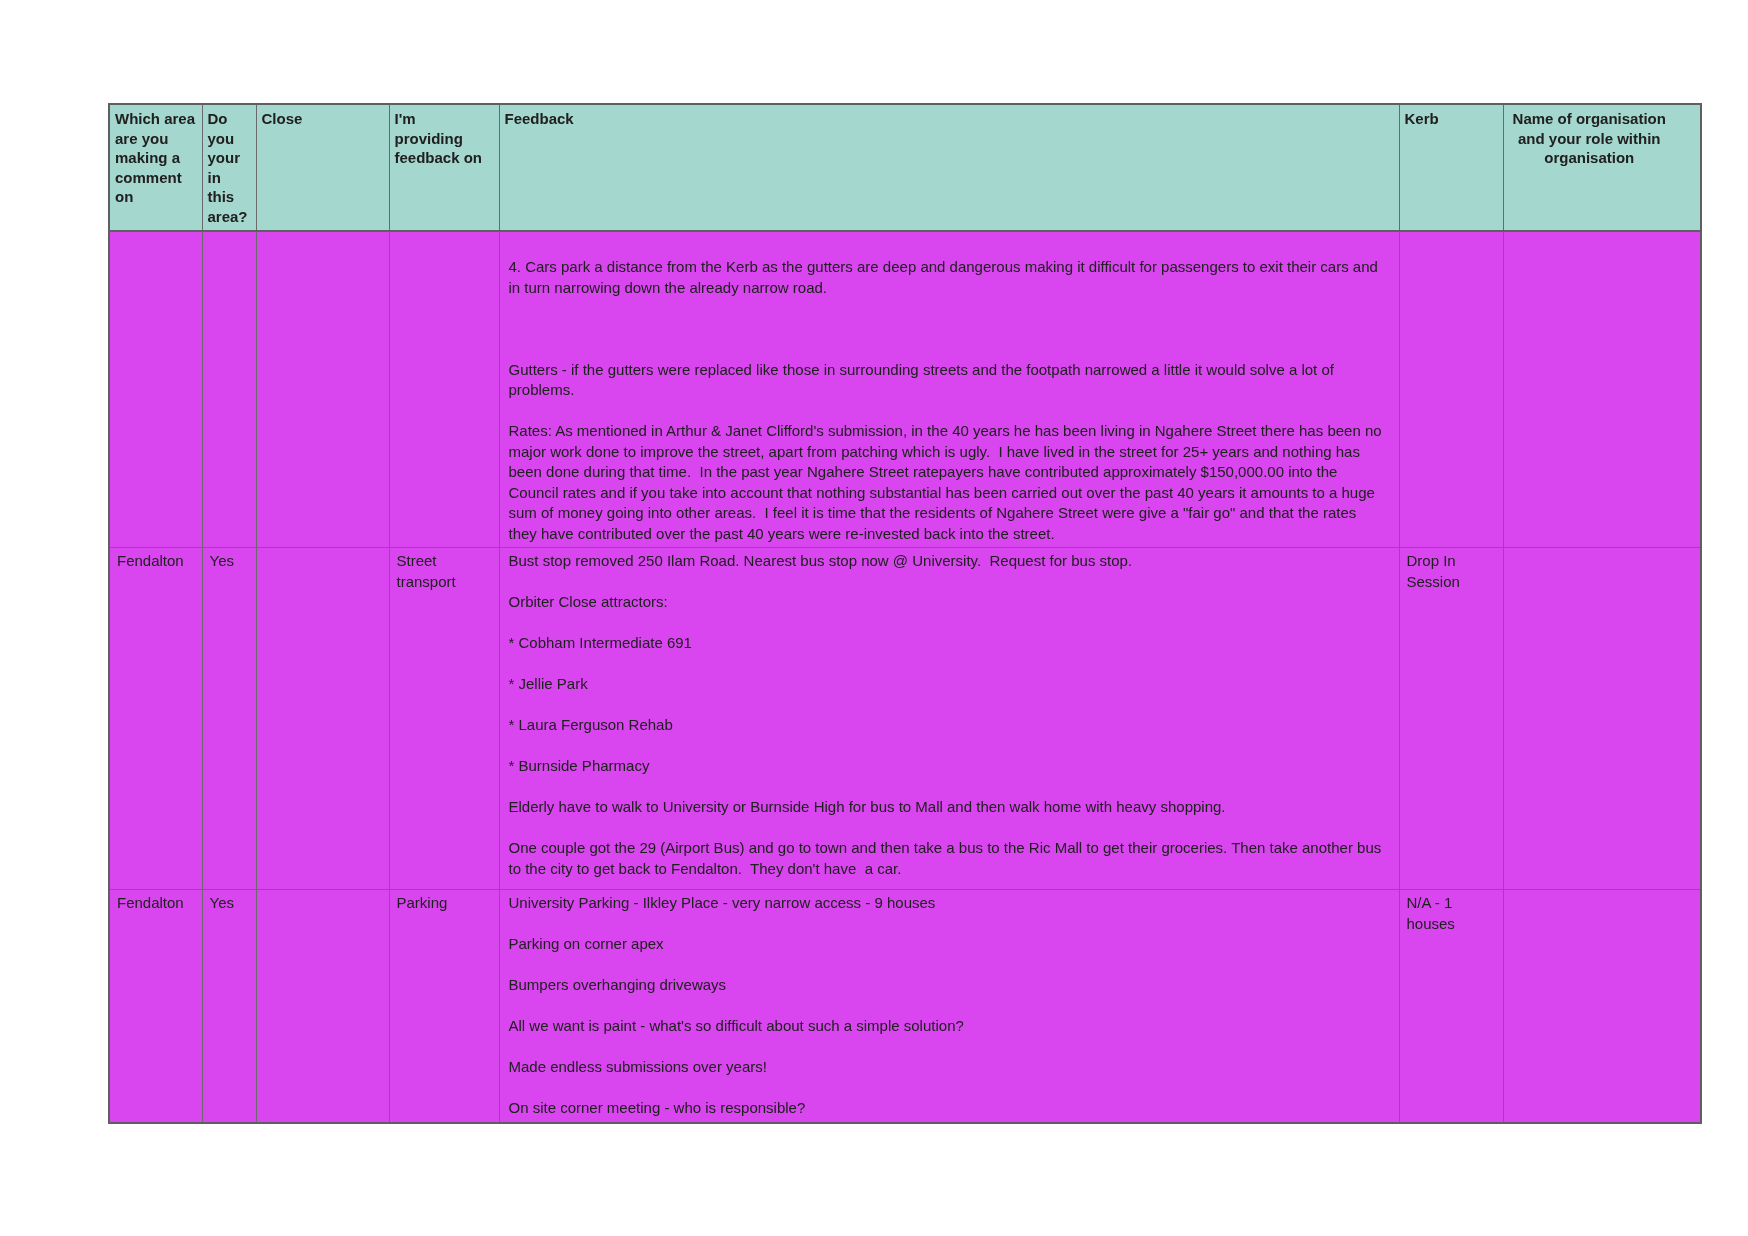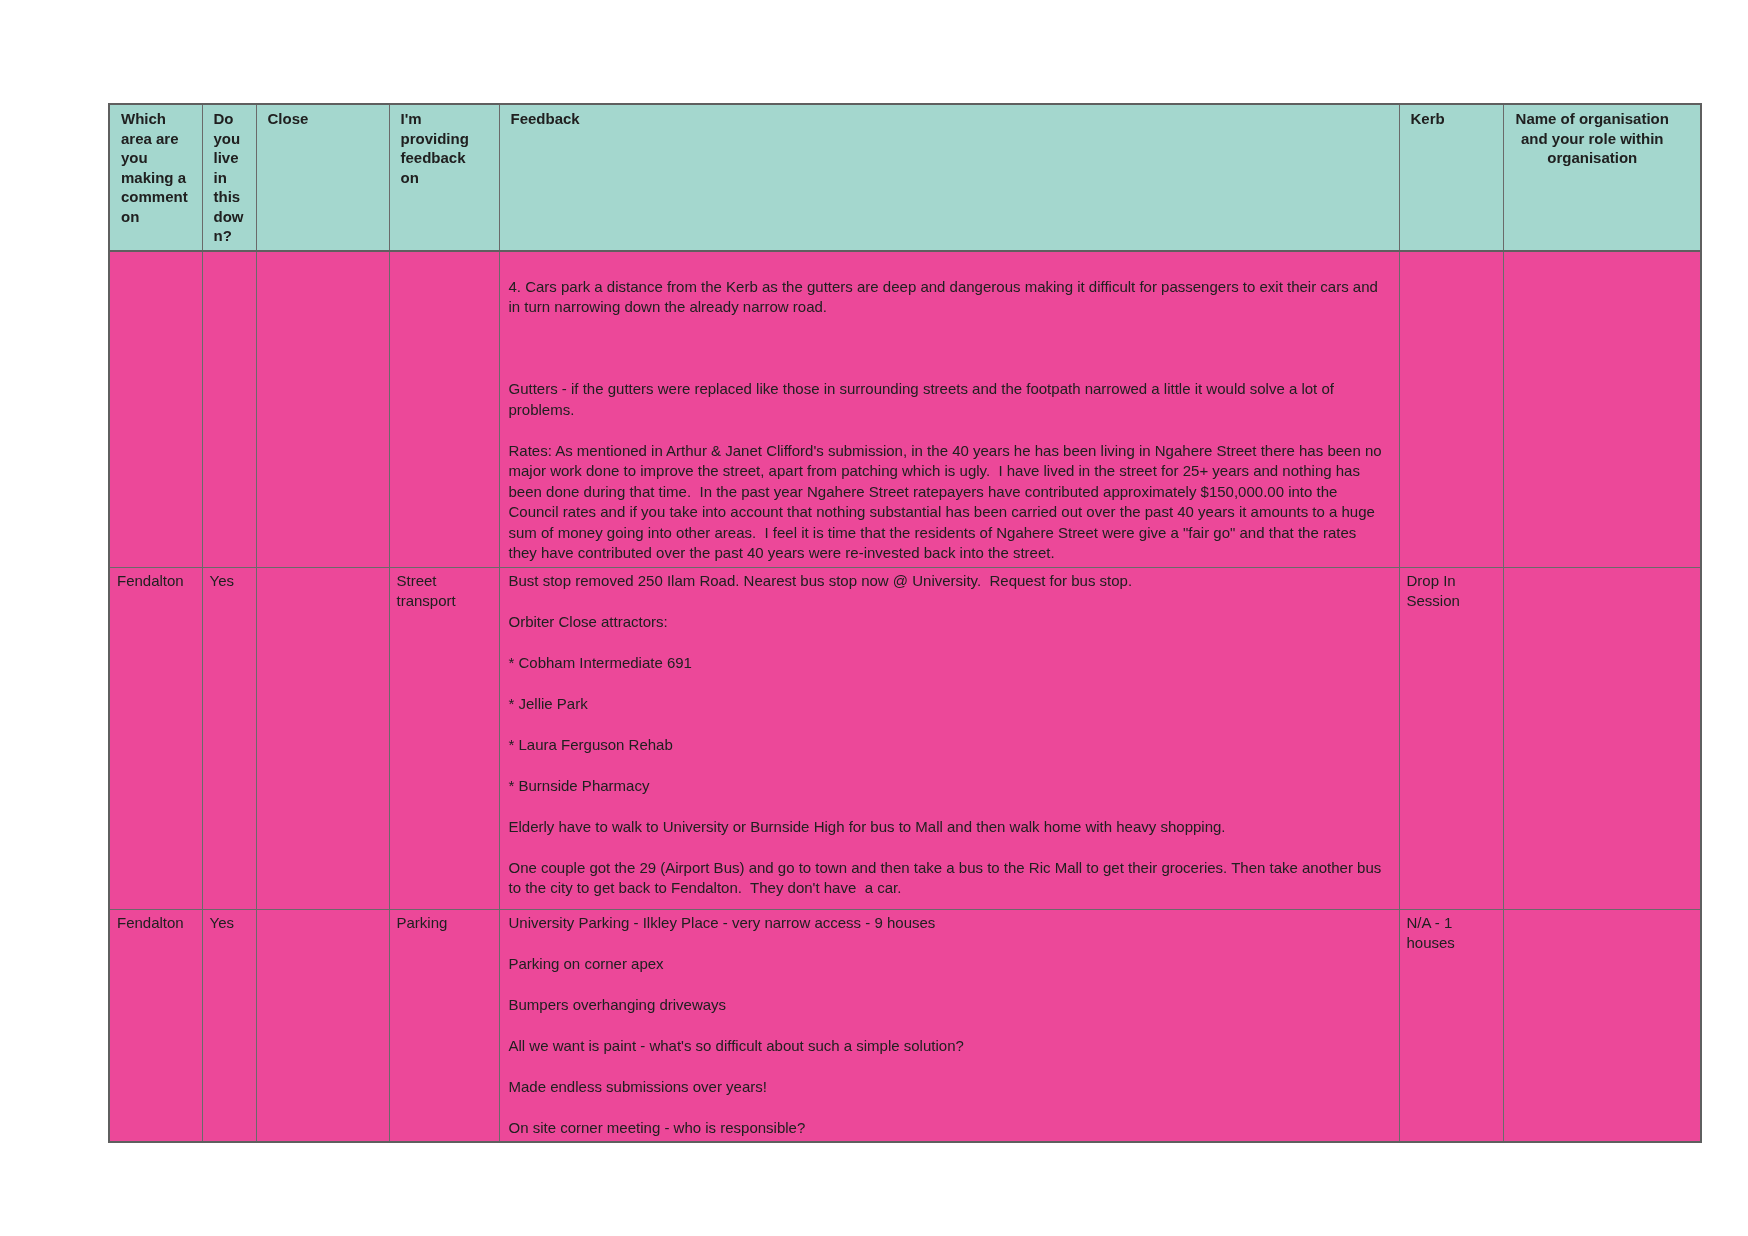--- a/index.html
+++ b/index.html
@@ -28,29 +28,29 @@
     vertical-align: top;
     overflow: hidden;
     word-wrap: break-word;
   }
   th {
     background: #a4d7ce;
     text-align: left;
     font-weight: bold;
     font-size: 15px;
     line-height: 19.5px;
-    padding: 4px 11px;
+    padding: 4px 5px;
     border-bottom: 2px solid #5f5f5f;
   }
   td {
     font-size: 15px;
     line-height: 20.5px;
     padding: 3px 8px 3px 7px;
     white-space: pre-wrap;
-    background: #ec4899;
+    background: #d946ef;
   }
   th.h-topic { padding-right: 15px; }
   th.h-org   { padding-right: 30px; text-align: center; }
   td.c-feedback { padding-left: 9px; padding-right: 12px; }
   td.c-name  { padding-right: 14px; margin-left: 22px; }
   tr.row-header { height: 125px; }
   tr.row-0 { height: 315px; }
   tr.row-0 td.c-feedback { padding-top: 25px; }
   tr.row-1 { height: 342px; }
   tr.row-2 { height: 232px; }
@@ -64,21 +64,21 @@
     <col style="width:54px">
     <col style="width:133px">
     <col style="width:110px">
     <col style="width:900px">
     <col style="width:104px">
     <col style="width:198px">
   </colgroup>
   <thead>
     <tr class="row-header">
       <th>Which area are you making a comment on</th>
-      <th>Do you live in this down?</th>
+      <th>Do you your in this area?</th>
       <th>Close</th>
       <th class="h-topic">I'm providing feedback on</th>
       <th>Feedback</th>
       <th>Kerb</th>
       <th class="h-org">Name of organisation and your role within organisation</th>
     </tr>
   </thead>
   <tbody>
     <tr class="row-0">
       <td></td>

